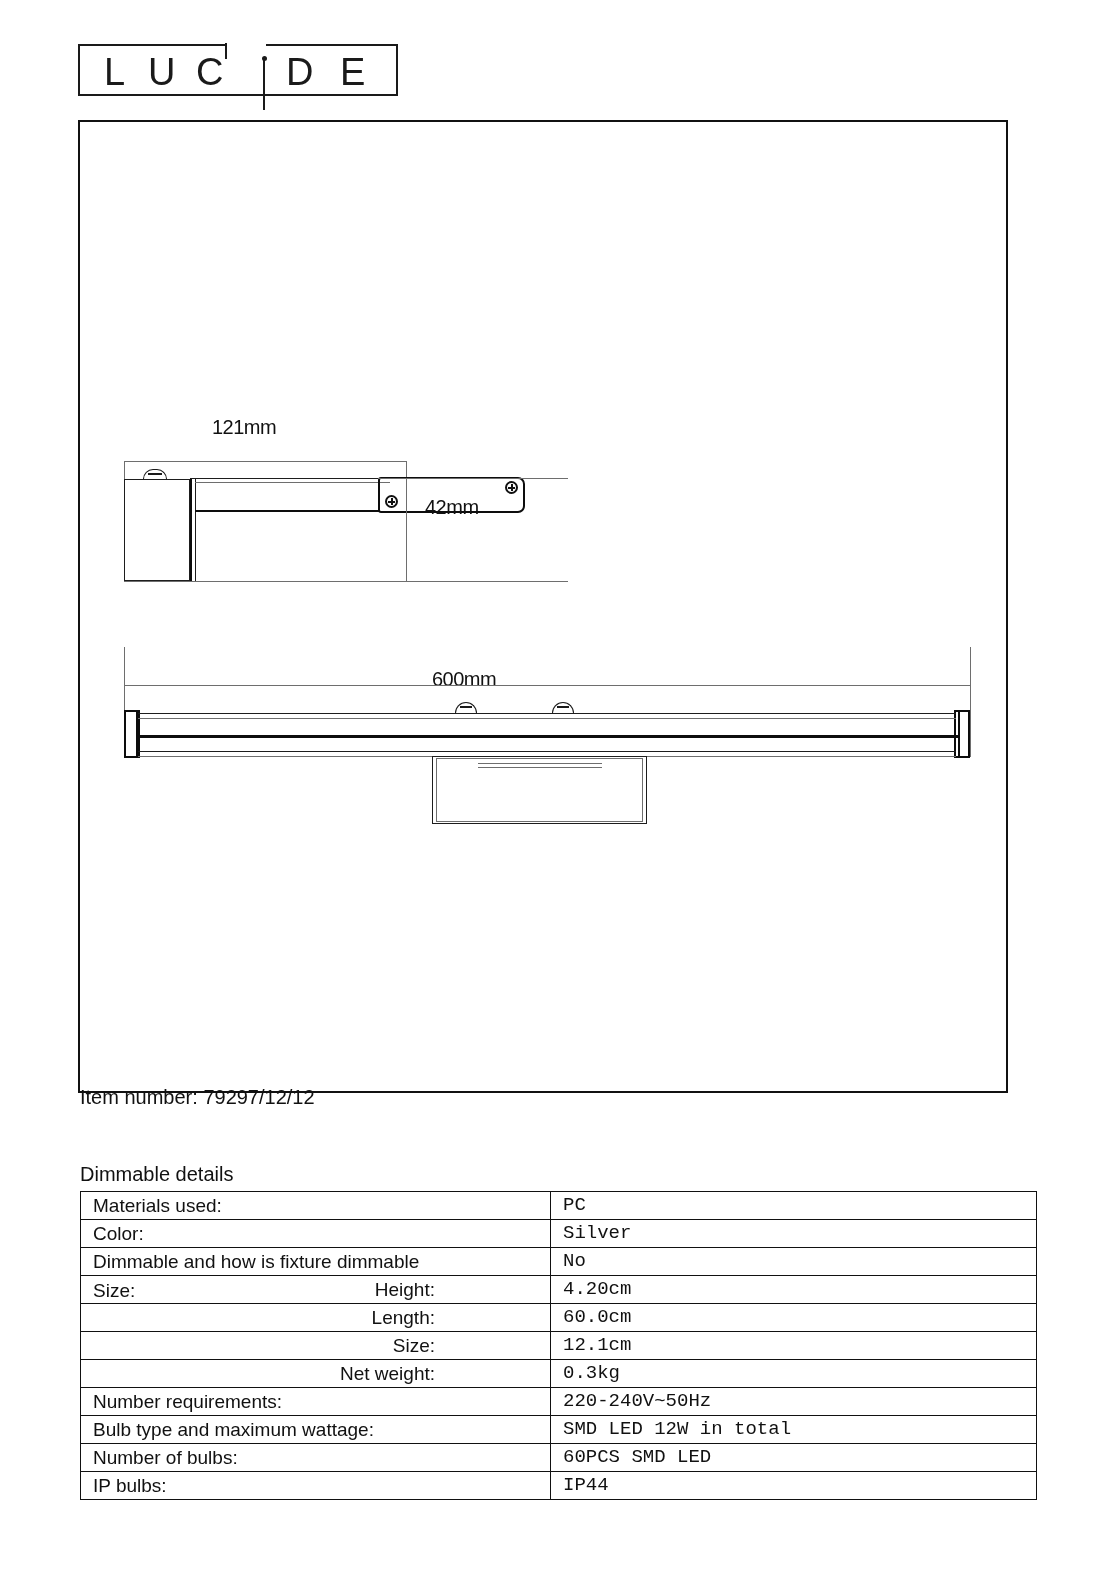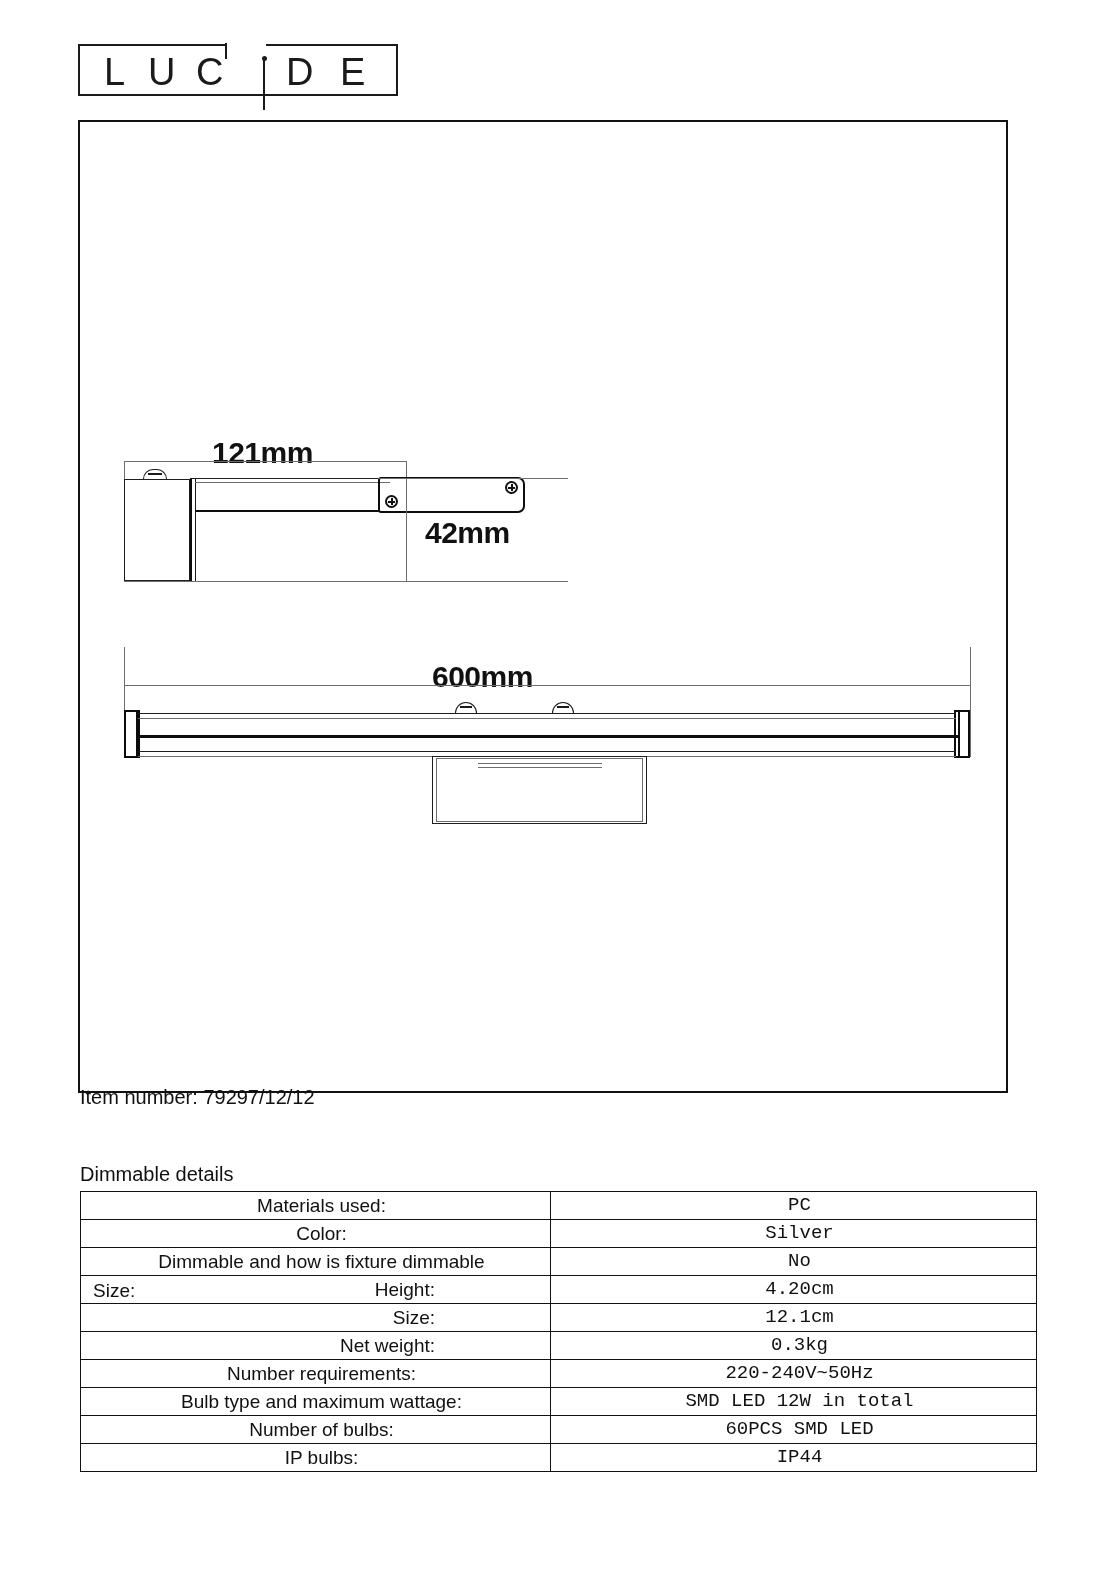--- a/index.html
+++ b/index.html
@@ -98,26 +98,25 @@
   
   .ln-h { position: absolute; background: #1d1d1d; height: 1px; }
   .ln-v { position: absolute; background: #1d1d1d; width: 1px; }
   .ln-h.thin  { background: #6e6e6e; }
   .ln-v.thin  { background: #6e6e6e; }
   .ln-h.bold  { height: 2px; background: #0d0d0d; }
   .ln-v.bold  { width: 2px;  background: #0d0d0d; }
 
   .dim-label {
     position: absolute;
-    font-size: 30px;
-    font-weight: 700;
+    font-size: 20px;
+    font-weight: 400;
     color: #111111;
     white-space: nowrap;
     letter-spacing: -0.5px;
-    margin-top: 20px;
   }
 
   .box-outline {
     position: absolute;
     border: 1px solid #1d1d1d;
     box-sizing: border-box;
   }
   .box-outline.bold { border: 2px solid #0d0d0d; }
 
   
@@ -188,21 +187,20 @@
   .tech-table td {
     border: 1.5px solid #111111;
     height: 27px;
     padding: 0 0 0 12px;
     font-size: 19px;
     color: #111111;
     vertical-align: middle;
     line-height: 1;
     white-space: nowrap;
     overflow: hidden;
-    text-align: center;
   }
   .tech-table td.col-label { width: 457px; }
   .tech-table td.col-value { width: 473px; font-family: Liberation Mono, monospace; }
   .tech-table td.sub-label {
     text-align: right;
     padding-right: 115px;
     padding-left: 9px;
   }
   .size-row-first { position: relative; }
   .size-word {
@@ -252,21 +250,21 @@
   <div class="box-outline bold" style="left:298px; top:355px; width:147px; height:36px; border-radius:3px 7px 7px 3px;"></div>
 
   <div class="screw" style="left:305px; top:373px;"></div>
   <div class="screw" style="left:425px; top:359px;"></div>
 
   <div class="ln-v thin" style="left:326px; top:356px; height:103px;"></div>
   <div class="ln-h thin" style="left:298px; top:356px; width:190px;"></div>
   <div class="ln-h thin" style="left:44px; top:459px; width:444px;"></div>
   <div class="dim-label" style="left:345px; top:374px;">42mm</div>
 
-  <div class="dim-label" style="left:352px; top:518px;">600mm</div>
+  <div class="dim-label" style="left:352px; top:546px;">600mm</div>
 
   <div class="ln-h thin" style="left:44px; top:563px; width:846px;"></div>
   <div class="ln-v thin" style="left:44px; top:525px; height:110px;"></div>
   <div class="ln-v thin" style="left:890px; top:525px; height:110px;"></div>
 
   <div class="box-outline bold" style="left:44px; top:588px; width:16px; height:48px;"></div>
   <div class="ln-v bold" style="left:56px; top:588px; height:48px;"></div>
 
   <div class="box-outline bold" style="left:874px; top:588px; width:16px; height:48px;"></div>
   <div class="ln-v bold" style="left:878px; top:588px; height:48px;"></div>
@@ -307,20 +305,24 @@
       <td class="col-value">No</td>
     </tr>
     <tr>
       <td class="col-label sub-label size-row-first">
         <span class="size-word">Size:</span>
         <span>Height:</span>
       </td>
       <td class="col-value">4.20cm</td>
     </tr>
     <tr>
+      <td class="col-label sub-label">Length:</td>
+      <td class="col-value">60.0cm</td>
+    </tr>
+    <tr>
       <td class="col-label sub-label">Size:</td>
       <td class="col-value">12.1cm</td>
     </tr>
     <tr>
       <td class="col-label sub-label">Net weight:</td>
       <td class="col-value">0.3kg</td>
     </tr>
     <tr>
       <td class="col-label">Number requirements:</td>
       <td class="col-value">220-240V~50Hz</td>

